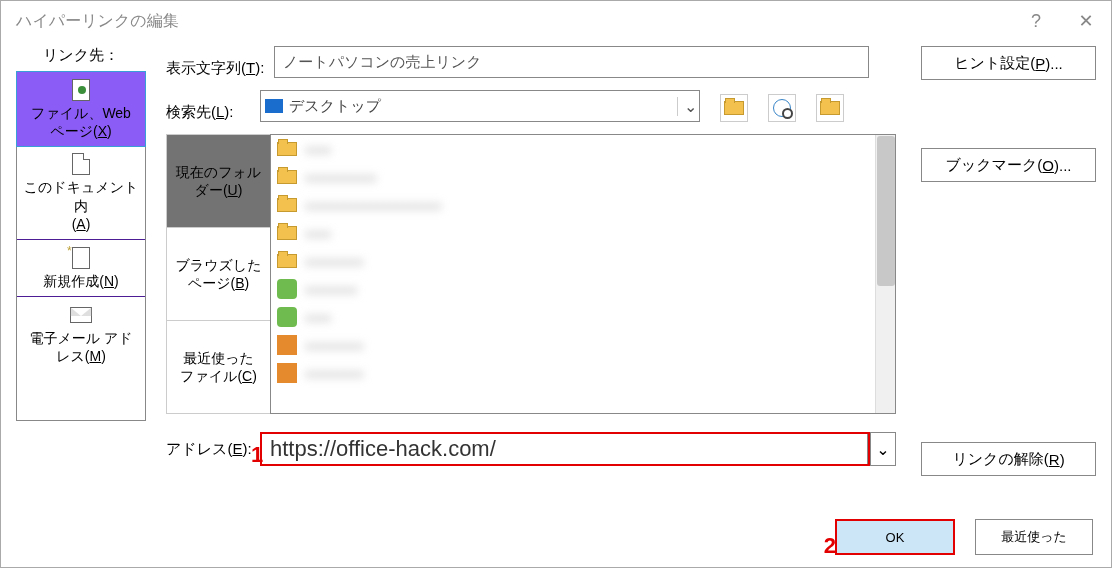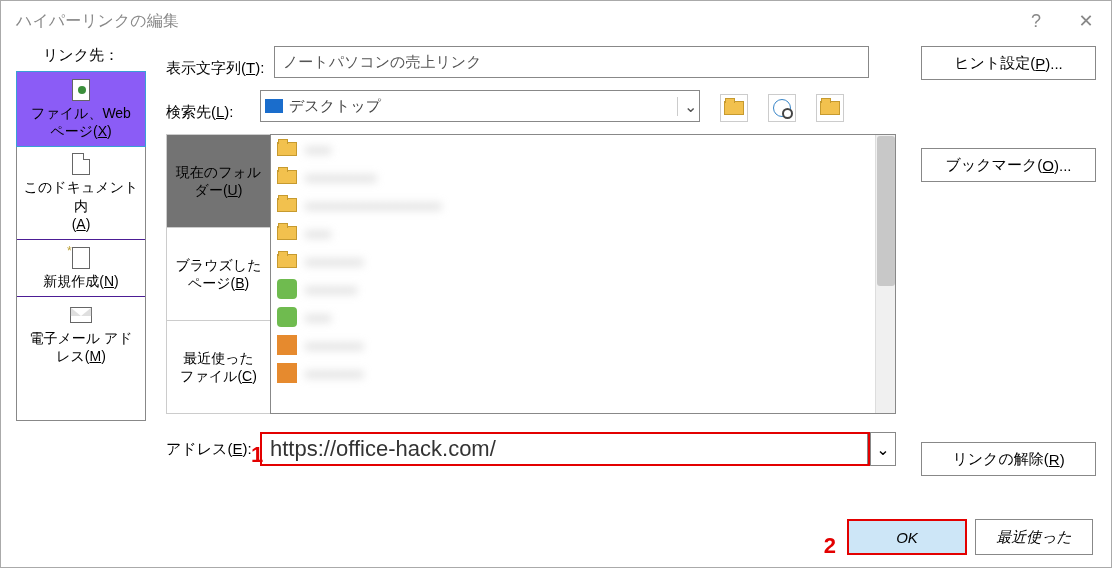--- a/index.html
+++ b/index.html
@@ -285,25 +285,24 @@
       justify-content:flex-end;
       padding-right: 18px;
     }
     .btn {
       width: 118px;
       height: 36px;
       border: 1px solid #888;
       display:flex;
       align-items:center;
       justify-content:center;
-      font-size:15px;
-      margin-left: 8px;
+      font-size:13px;
+      margin-left: 20px;
       background:#fff;
       cursor:pointer;
-      font-style:italic;
     }
     .btn.ok {
       border: 2px solid #e30000;
       background: #cde6f7;
       width: 120px;
     }
     .marker {
       position:absolute;
       color:#e30000;
       font-weight:bold;

